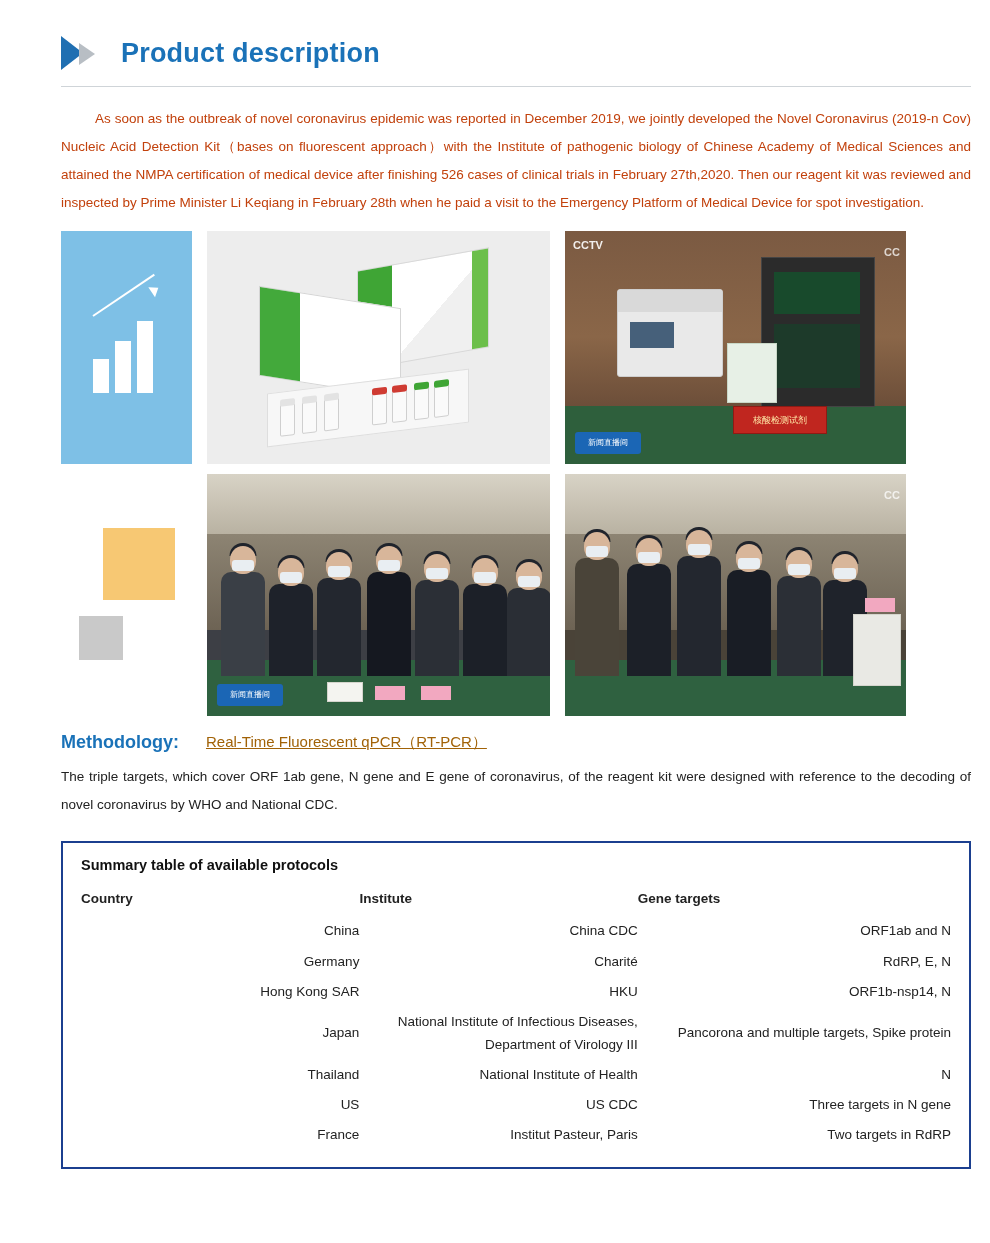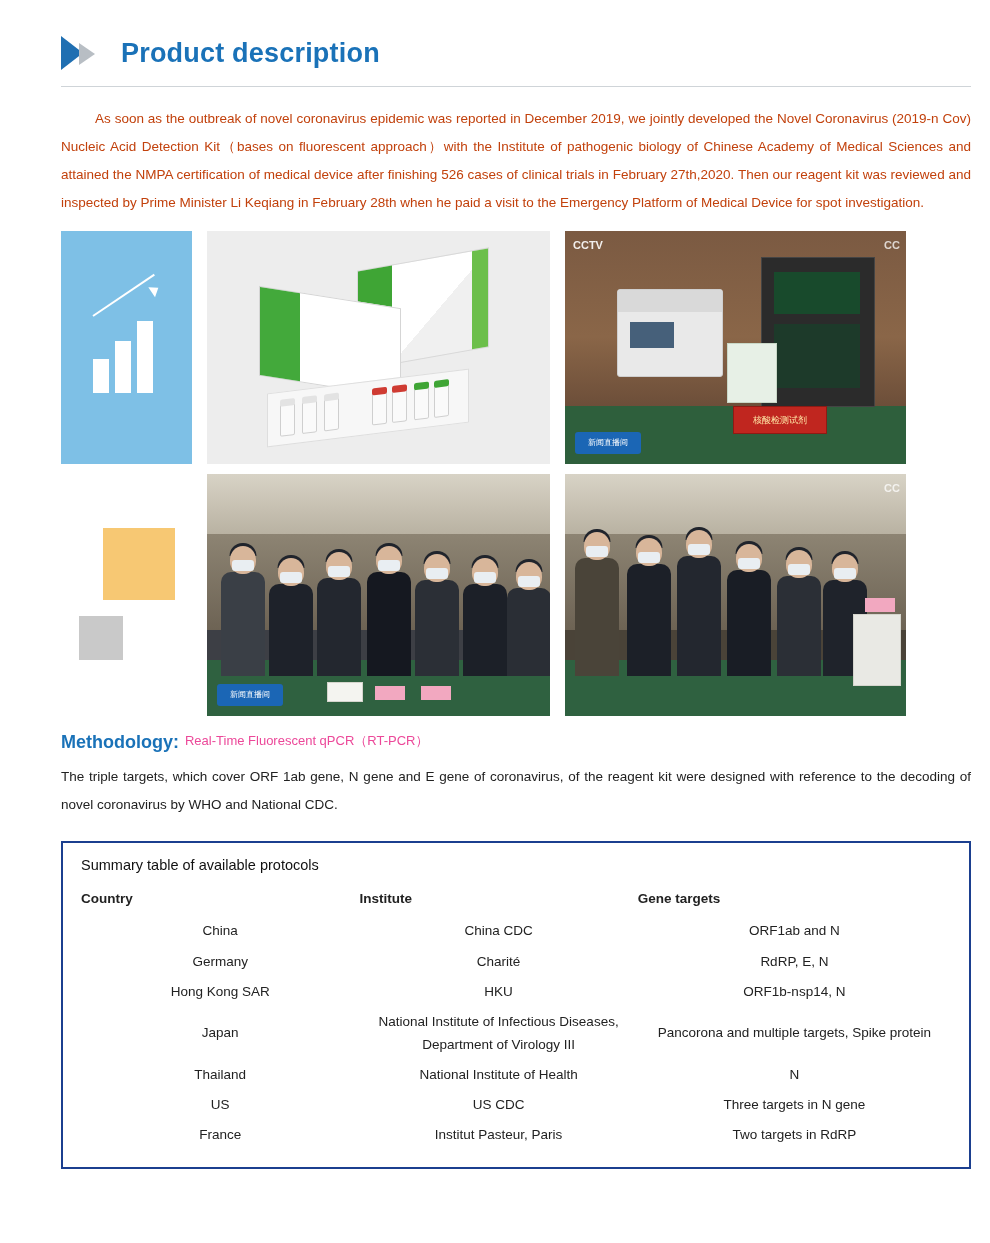--- a/index.html
+++ b/index.html
@@ -244,21 +244,21 @@
     border: 1px solid #c9d8c7;
   }
   .cctv-logo {
     position: absolute; left: 8px; top: 8px;
     color: #ffffff;
     font-size: 11px;
     font-weight: bold;
     opacity: 0.9;
   }
   .cctv-right {
-    position: absolute; right: 6px; top: 8px;
+    position: absolute; right: 6px; top: 15px;
     color: #ffffff;
     font-size: 11px;
     font-weight: bold;
     opacity: 0.75;
   }
   .news-badge {
     position: absolute; left: 10px; bottom: 10px;
     width: 66px; height: 22px;
     background: #1b66b5;
     border-radius: 3px;
@@ -362,31 +362,33 @@
     position: absolute;
     bottom: 16px;
     width: 30px; height: 14px;
     background: #f2a8c0;
   }
 
   
   .methodology {
     margin: 16px 8px 0 8px;
     display: flex;
-    align-items: flex-start;
+    align-items: center;
+    gap: 21px;
   }
   .methodology-label {
     font-size: 18px;
     font-weight: bold;
     color: #1a72b8;
     margin-right: 6px;
   }
   .methodology-value {
-    font-size: 13px;
-    color: #ec4899;
+    font-size: 15px;
+    color: #a16207;
+    text-decoration: underline;
   }
 
   
   .section-heading {
     margin: 24px 8px 0 8px;
     font-size: 18px;
     font-weight: bold;
     color: #1a72b8;
   }
   .target-text {
@@ -398,37 +400,37 @@
   }
 
   
   .protocol-box {
     margin: 22px 8px 0 8px;
     border: 2px solid #1b3f8f;
     padding: 14px 18px 16px 18px;
   }
   .protocol-title {
     font-size: 14.5px;
-    font-weight: normal;
+    font-weight: bold;
     color: #111;
     margin-bottom: 14px;
   }
   table.protocols {
     width: 100%;
     border-collapse: collapse;
     font-size: 13.5px;
     color: #222;
   }
   table.protocols th {
     text-align: left;
     font-weight: bold;
     padding: 4px 0 10px 0;
   }
   table.protocols td {
-    text-align: center;
+    text-align: right;
     padding: 4px 0;
     vertical-align: middle;
     line-height: 1.65;
   }
   table.protocols col.c1 { width: 32%; }
   table.protocols col.c2 { width: 32%; }
   table.protocols col.c3 { width: 36%; }
 </style>
 </head>
 <body>

